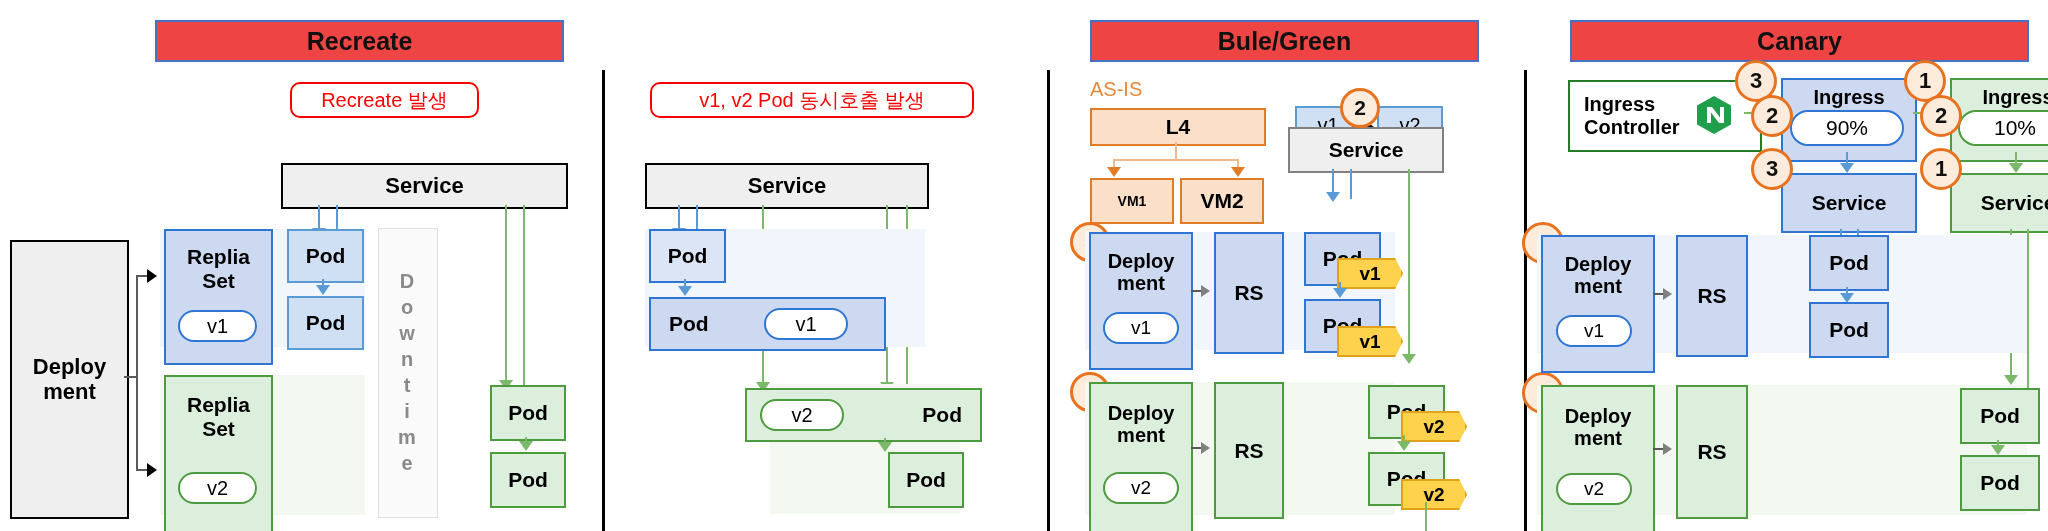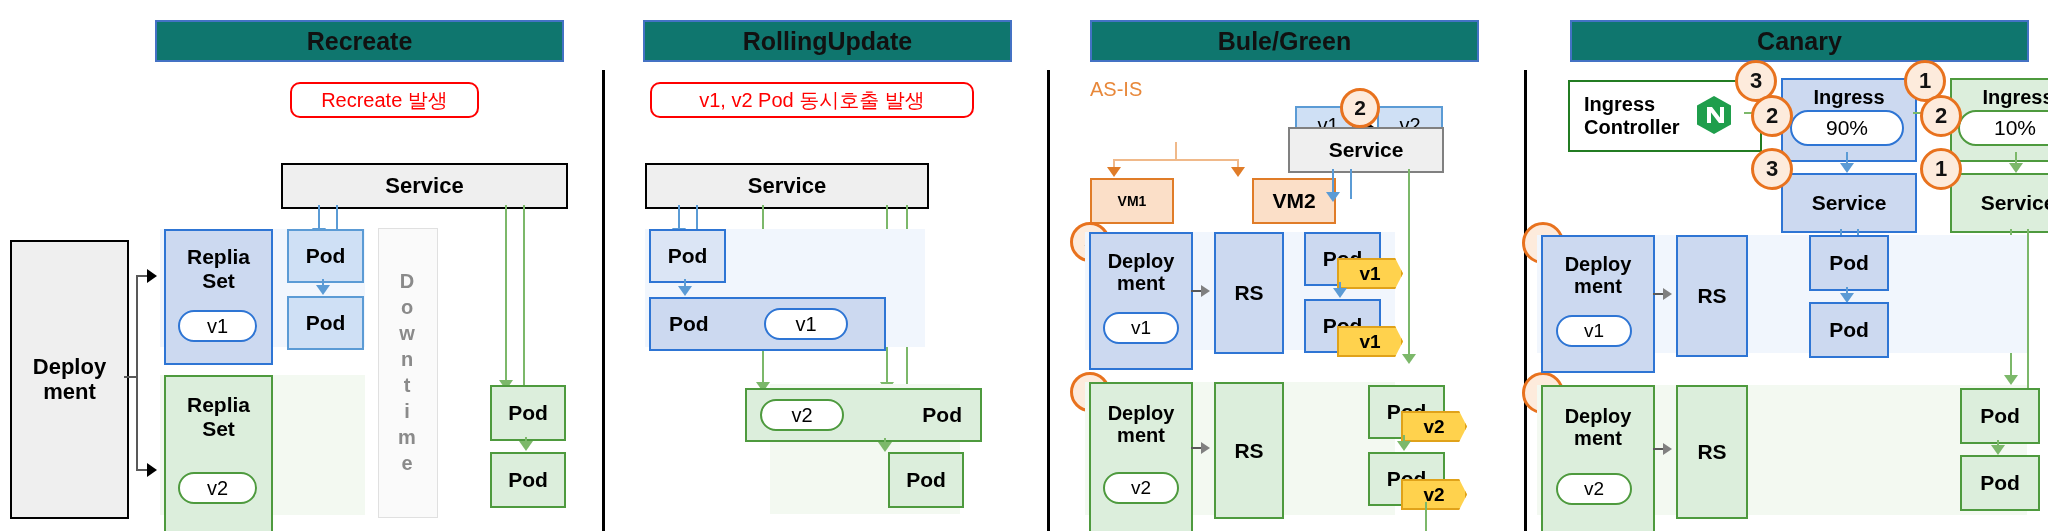--- a/index.html
+++ b/index.html
@@ -1,20 +1,20 @@
 <!DOCTYPE html>
 <html><head>
 <meta charset="utf-8">
 <title>Kubernetes Deployment Strategies</title>
 <style>
   html,body{margin:0;padding:0;background:#fff;}
   body{font-family:"Liberation Sans","DejaVu Sans",sans-serif;}
   #stage{position:relative;width:2048px;height:531px;background:#ffffff;overflow:hidden;}
   .divider{position:absolute;width:3px;background:#000;}
-  .title{position:absolute;background:#0f766e;border:2px solid #4472c4;
+  .title{position:absolute;background:#ef4444;border:2px solid #4472c4;
          display:flex;align-items:center;justify-content:center;
          font-weight:bold;color:#111;}
   .warn{position:absolute;background:#fff;border:2px solid #ff0000;border-radius:10px;
         display:flex;align-items:center;justify-content:center;color:#ff0000;}
   .svc{position:absolute;background:#efefef;border:2px solid #000;
        display:flex;align-items:center;justify-content:center;font-weight:bold;color:#000;}
   .svcgray{position:absolute;background:#efefef;border:2px solid #808080;
        display:flex;align-items:center;justify-content:center;font-weight:bold;color:#000;}
   .blk{position:absolute;background:#efefef;border:2px solid #000;
        display:flex;align-items:center;justify-content:center;font-weight:bold;
@@ -124,21 +124,20 @@
   <div class="zonegreen" style="left:160px;top:375px;width:205px;height:140px;"></div>
   <div class="greenbox" style="left:164px;top:375px;width:105px;height:140px;font-size:21px;white-space:pre;align-items:flex-start;padding-top:16px;">Replia
 Set</div>
   <div class="pillg" style="left:178px;top:472px;width:75px;height:28px;font-size:20px;">v2</div>
 
   <div class="greenbox" style="left:490px;top:385px;width:72px;height:52px;font-size:21px;">Pod</div>
   <div class="lng" style="left:525px;top:437px;width:2px;height:8px;"></div>
   <div class="arw arw-d-g" style="left:519px;top:441px;"></div>
   <div class="greenbox" style="left:490px;top:452px;width:72px;height:52px;font-size:21px;">Pod</div>
 
-  <div class="title" style="left:643px;top:20px;width:365px;height:38px;font-size:25px;">RollingUpdate</div>
 
   <div class="warn" style="left:650px;top:82px;width:320px;height:32px;font-size:20px;">v1, v2 Pod 동시호출 발생</div>
 
   <div class="svc" style="left:645px;top:163px;width:280px;height:42px;font-size:22px;">Service</div>
 
   <div class="ln" style="left:678px;top:205px;width:2px;height:26px;"></div>
   <div class="arw arw-d-b" style="left:672px;top:228px;"></div>
   <div class="ln" style="left:696px;top:205px;width:2px;height:30px;"></div>
 
   <div class="lng" style="left:762px;top:205px;width:2px;height:180px;"></div>
@@ -158,29 +157,30 @@
   <div class="greenbox" style="left:745px;top:388px;width:215px;height:50px;font-size:21px;justify-content:flex-end;padding-right:18px;">Pod</div>
   <div class="pillg" style="left:760px;top:399px;width:80px;height:28px;font-size:20px;">v2</div>
   <div class="lng" style="left:884px;top:438px;width:2px;height:8px;"></div>
   <div class="arw arw-d-g" style="left:878px;top:442px;"></div>
   <div class="greenbox" style="left:888px;top:452px;width:72px;height:52px;font-size:21px;">Pod</div>
 
   <div class="title" style="left:1090px;top:20px;width:385px;height:38px;font-size:25px;">Bule/Green</div>
 
   <div class="asis" style="left:1090px;top:78px;font-size:20px;">AS-IS</div>
 
+  <div class="orangebox" style="left:1090px;top:108px;width:172px;height:34px;font-size:21px;">L4</div>
   <div class="lno" style="left:1175px;top:142px;width:2px;height:18px;"></div>
   <div class="lno" style="left:1113px;top:159px;width:126px;height:2px;"></div>
   <div class="lno" style="left:1113px;top:159px;width:2px;height:12px;"></div>
   <div class="arw arw-d-o" style="left:1107px;top:167px;"></div>
   <div class="lno" style="left:1237px;top:159px;width:2px;height:12px;"></div>
   <div class="arw arw-d-o" style="left:1231px;top:167px;"></div>
 
   <div class="orangebox" style="left:1090px;top:178px;width:80px;height:42px;font-size:14px;">VM1</div>
-  <div class="orangebox" style="left:1252px;top:178px;width:80px;height:42px;font-size:21px;">VM2</div>
+  <div class="orangebox" style="left:1180px;top:178px;width:80px;height:42px;font-size:21px;">VM2</div>
 
   <div class="bluelite" style="left:1295px;top:106px;width:62px;height:34px;font-size:20px;justify-content:center;font-weight:normal;">v1</div>
   <div class="lnk" style="left:1352px;top:126px;width:16px;height:2px;"></div>
   <div class="arw arw-r-k" style="left:1364px;top:120px;"></div>
   <div class="bluelite" style="left:1377px;top:106px;width:62px;height:34px;font-size:20px;justify-content:center;font-weight:normal;">v2</div>
 
   <div class="svcgray" style="left:1288px;top:127px;width:152px;height:42px;font-size:21px;">Service</div>
 
   <div class="ln" style="left:1332px;top:169px;width:2px;height:26px;"></div>
   <div class="arw arw-d-b" style="left:1326px;top:192px;"></div>

